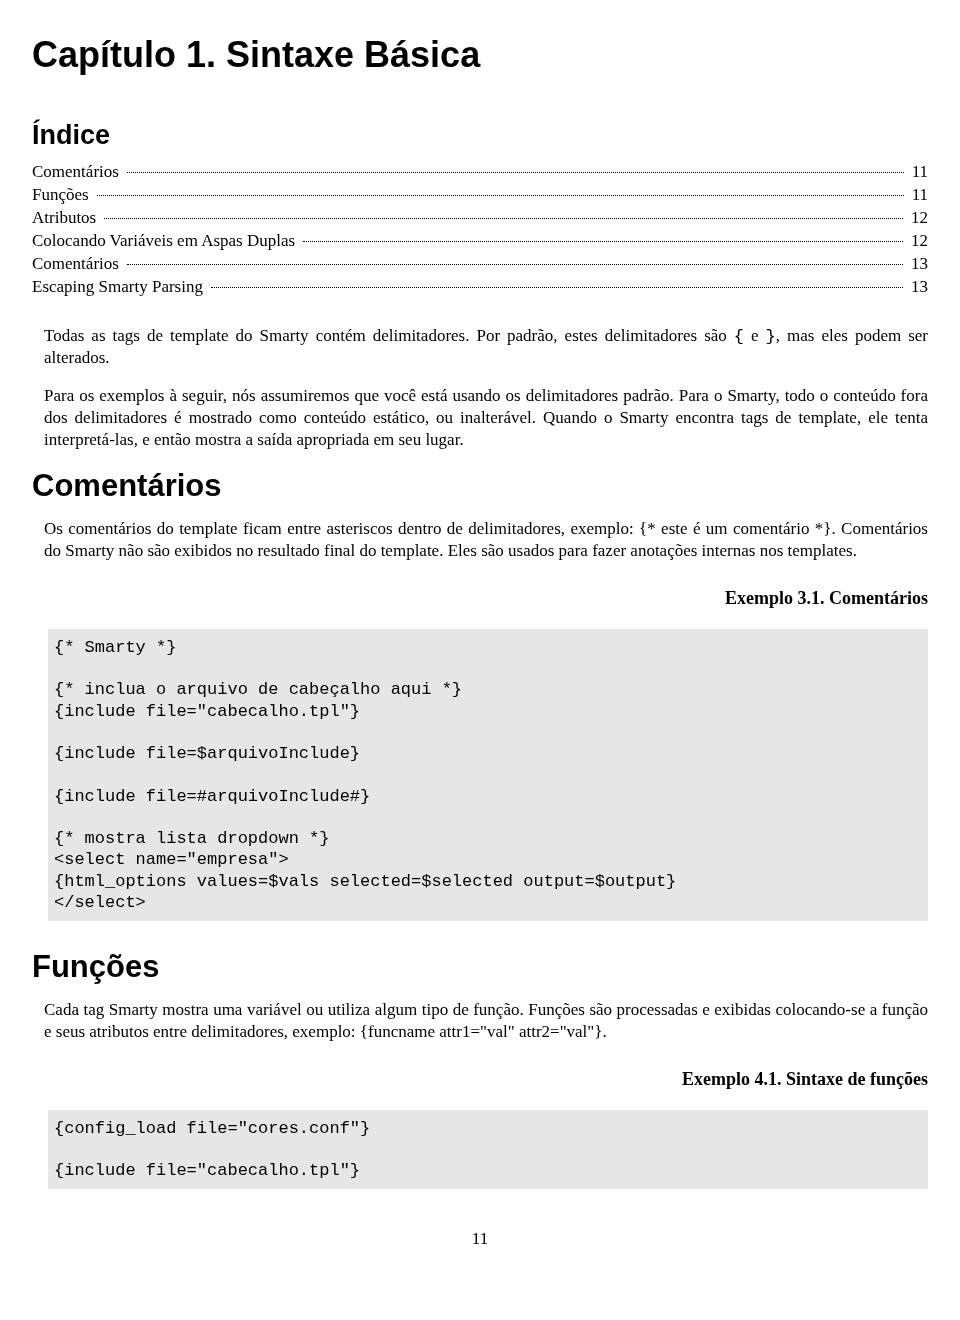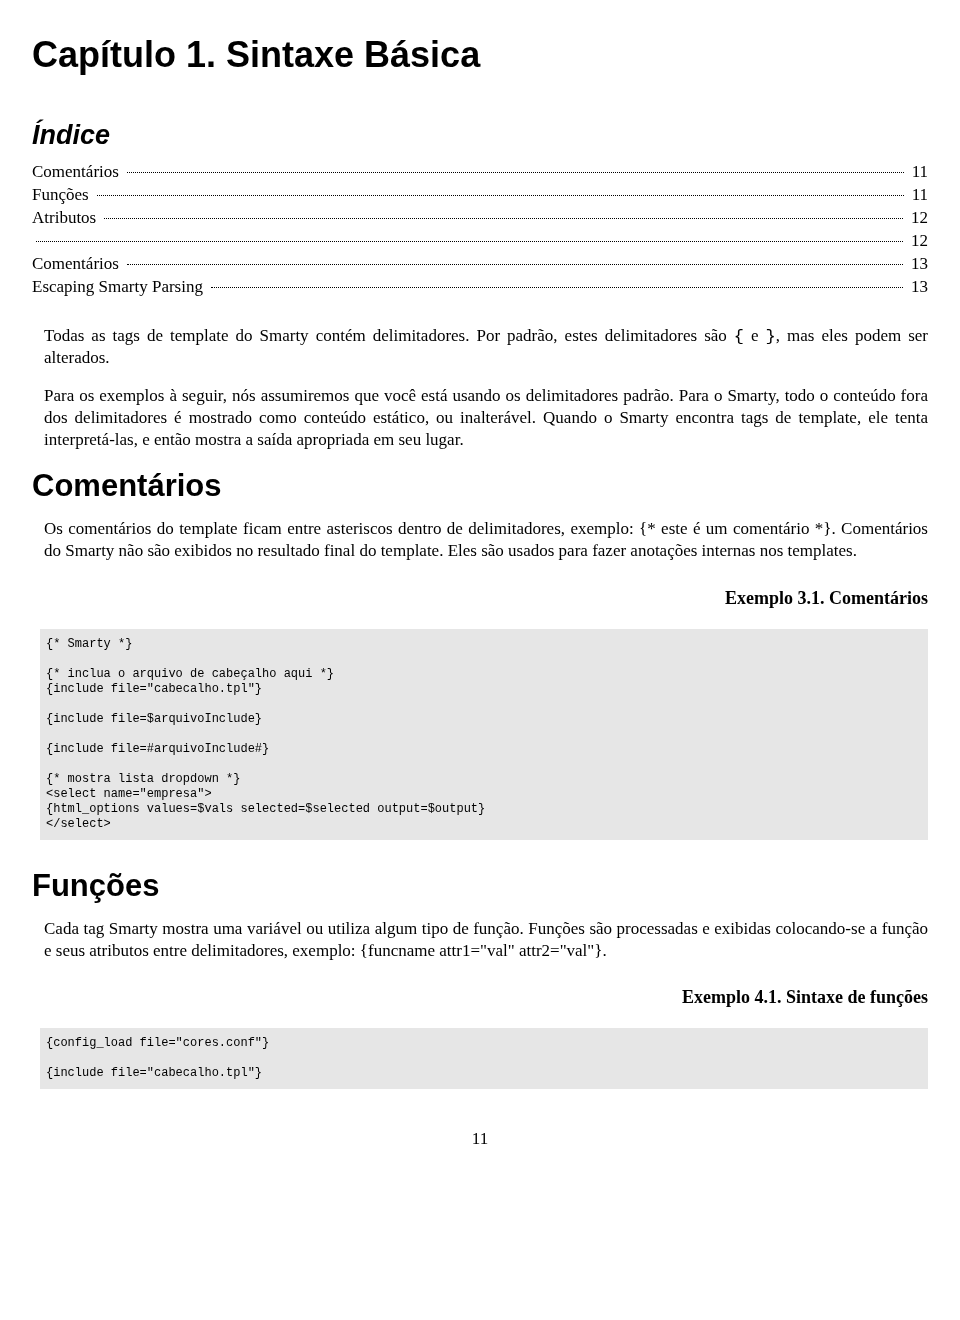--- a/index.html
+++ b/index.html
@@ -19,21 +19,20 @@
     font-size: 36px;
     margin: 6px 0 44px 0;
     text-align: left;
   }
   h2.toc-head {
     font-family: Arial, Helvetica, sans-serif;
     font-weight: bold;
     font-size: 27px;
     margin: 0 0 10px 0;
     text-align: left;
-    font-style: italic;
   }
   h2.section {
     font-family: Arial, Helvetica, sans-serif;
     font-weight: bold;
     font-size: 31px;
     margin: 18px 0 14px 0;
     text-align: left;
   }
   .toc {
     margin-bottom: 26px;
@@ -68,24 +67,24 @@
   }
   h3.example {
     font-weight: bold;
     font-size: 18px;
     margin: 26px 0 20px 0;
     text-align: right;
   }
   pre.code {
     background: #e6e6e6;
     font-family: "Courier New", Courier, monospace;
-    font-size: 12px;
+    font-size: 17px;
     line-height: 1.25;
     padding: 8px 0 8px 6px;
-    margin: 0 0 28px 8px;
+    margin: 0 0 28px 16px;
     white-space: pre-wrap;
     text-align: left;
   }
   .page-number {
     text-align: center;
     font-size: 17px;
     margin-top: 40px;
   }
 </style>
 </head>
@@ -105,20 +104,21 @@
     <span class="toc-label">Funções</span>
     <span class="toc-dots"></span>
     <span class="toc-page">11</span>
   </div>
   <div class="toc-row">
     <span class="toc-label">Atributos</span>
     <span class="toc-dots"></span>
     <span class="toc-page">12</span>
   </div>
   <div class="toc-row">
+    <span class="toc-label">Colocando Variáveis em Aspas Duplas</span>
     <span class="toc-dots"></span>
     <span class="toc-page">12</span>
   </div>
   <div class="toc-row">
     <span class="toc-label">Comentários</span>
     <span class="toc-dots"></span>
     <span class="toc-page">13</span>
   </div>
   <div class="toc-row">
     <span class="toc-label">Escaping Smarty Parsing</span>

